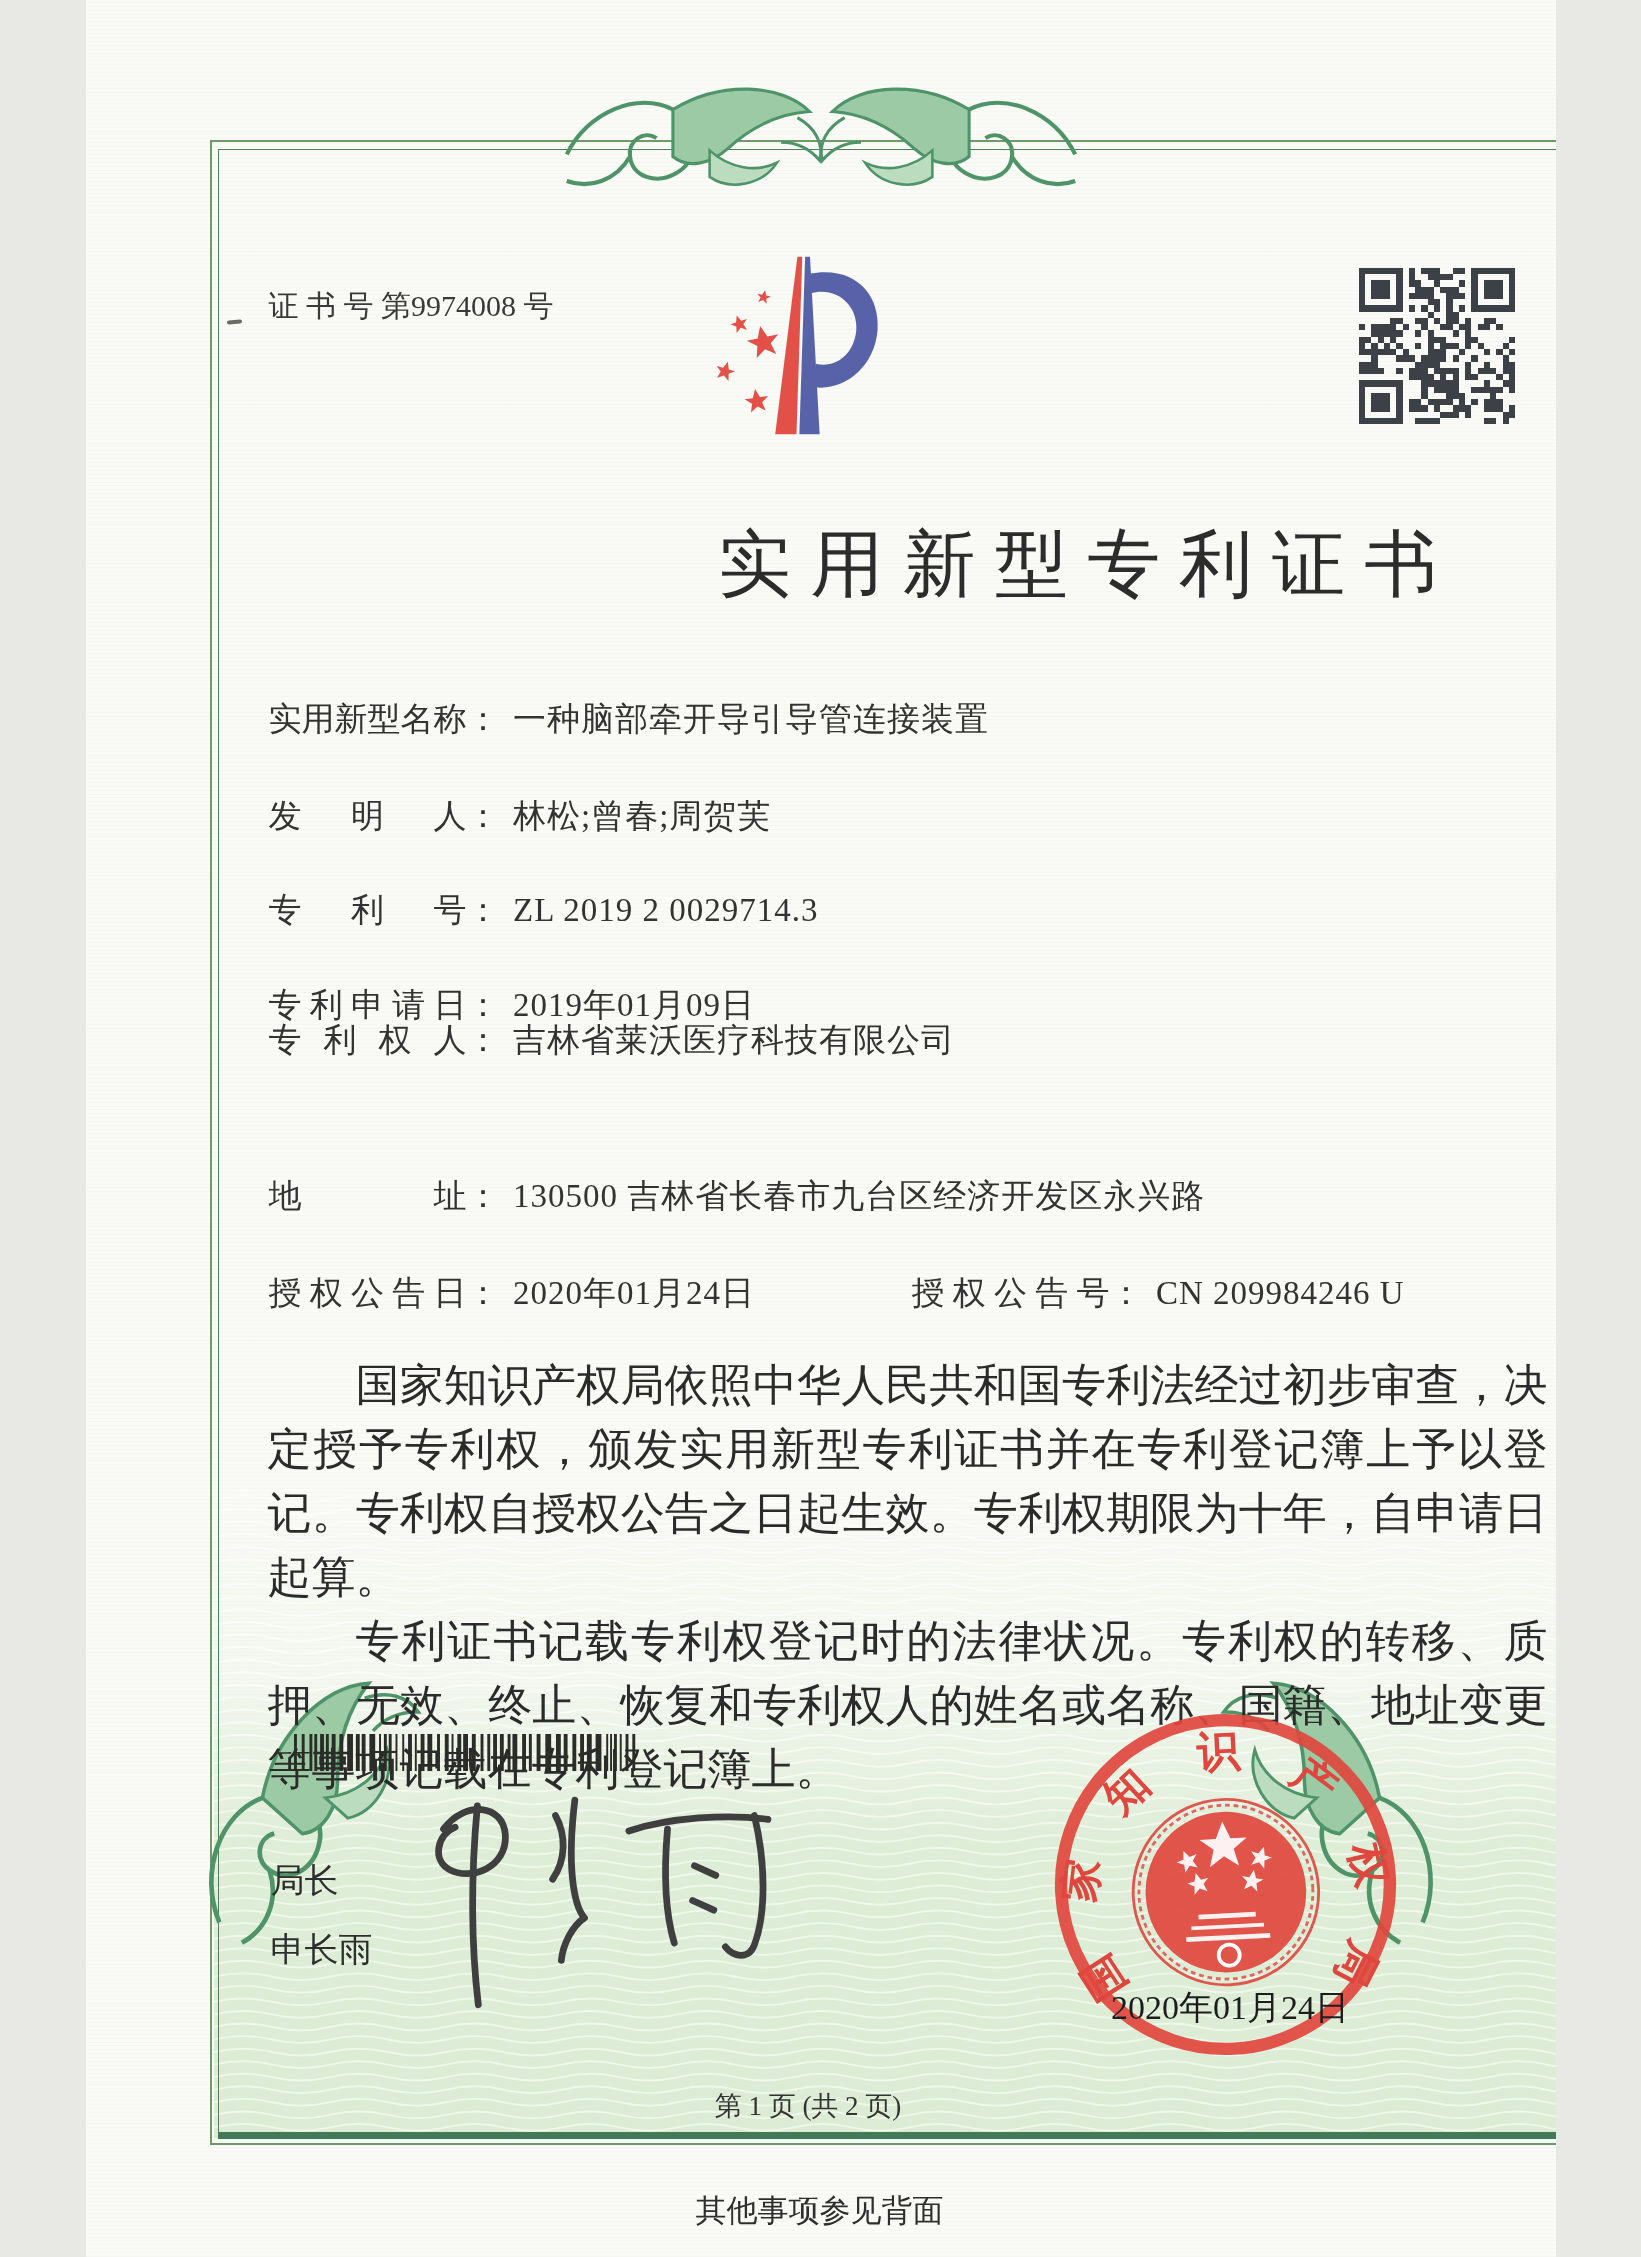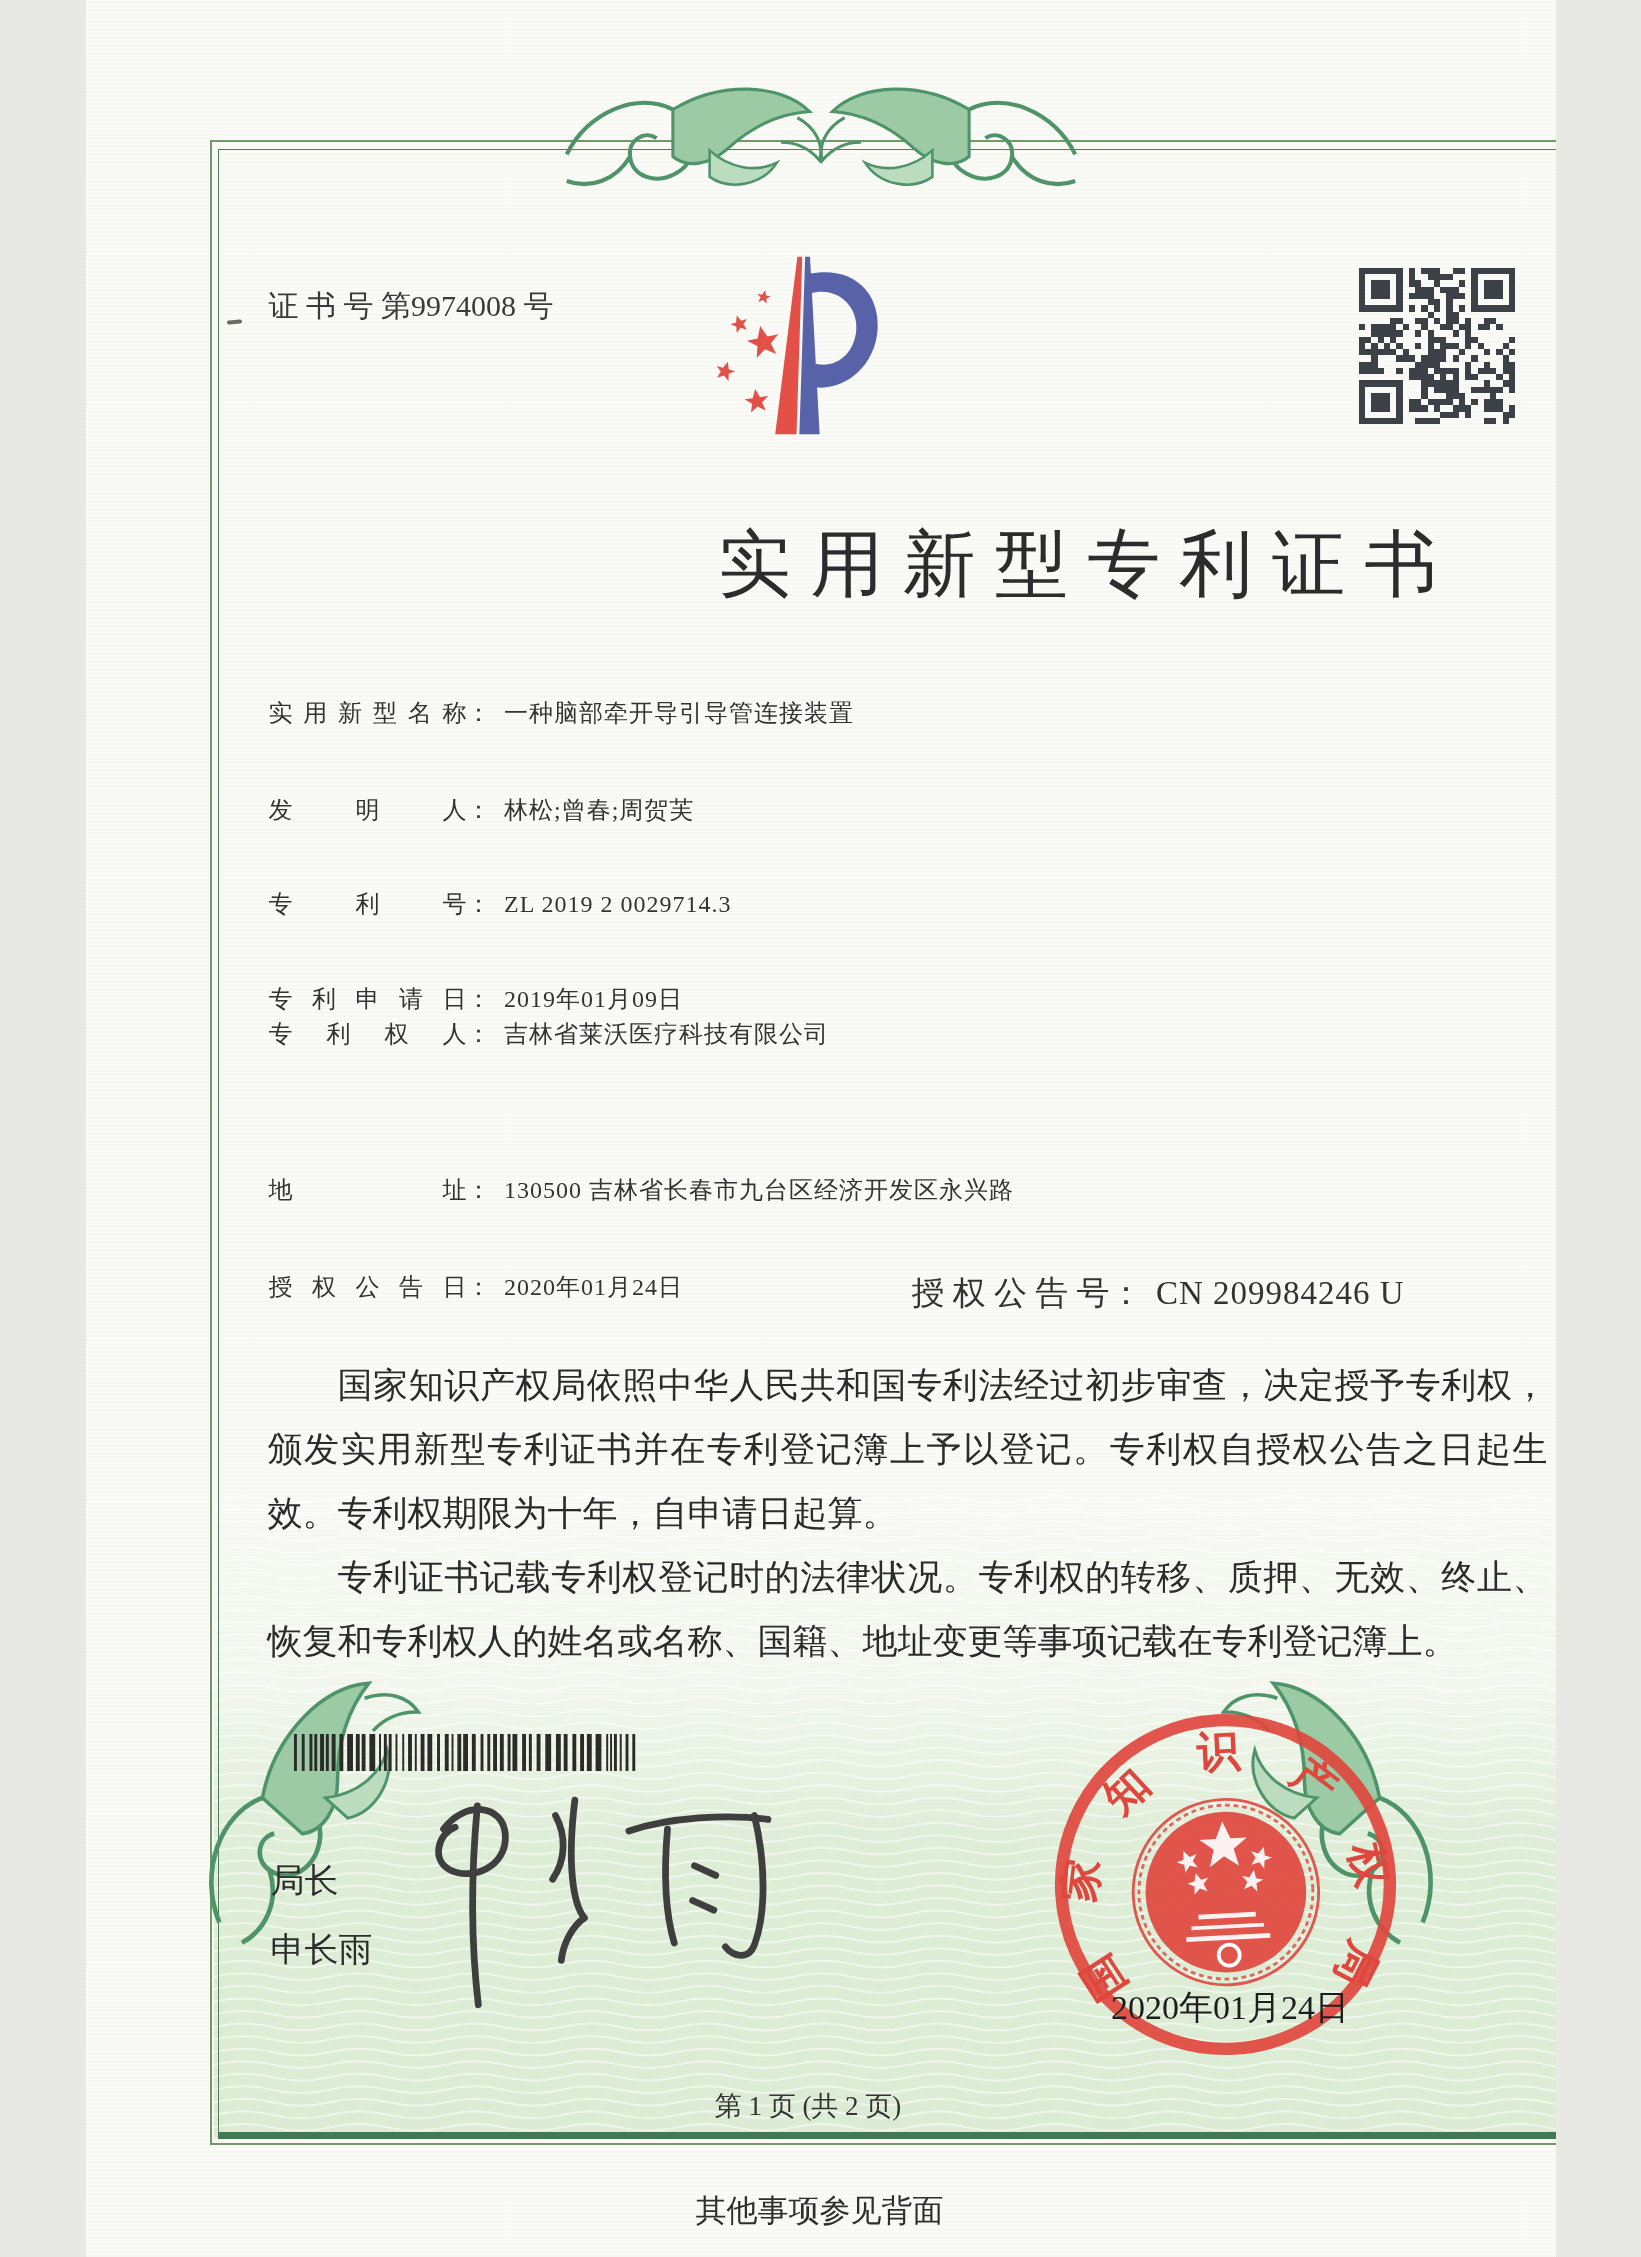--- a/index.html
+++ b/index.html
@@ -27,27 +27,27 @@
     background:linear-gradient(180deg,rgba(224,239,218,0) 0%,rgba(224,239,218,.25) 30%,rgba(217,235,209,.85) 55%,#dcebd4 100%);
   }
   .green-zone svg{position:absolute;inset:0;}
   
   .cert-no{position:absolute;left:183px;top:286px;font-size:30px;color:#3a3a3a;}
   .stray-mark{position:absolute;left:141px;top:320px;width:14.5px;height:3.9px;background:#6b6b66;transform:rotate(-6deg);border-radius:1.9px;}
   .title{
     position:absolute;left:145px;top:516px;width:1226px;text-align:right;
     font-size:73px;font-weight:normal;letter-spacing:19.3px;color:#2c2c2c;
   }
-  .row{position:absolute;left:183px;font-size:24px;color:#333;white-space:nowrap;}
+  .row{position:absolute;left:183px;font-size:33px;color:#333;white-space:nowrap;}
   .lbl{display:inline-block;width:198px;text-align:justify;text-align-last:justify;vertical-align:bottom;}
   .colon{margin-right:13.5px;}
   .val{letter-spacing:1px;}
   .row2{position:absolute;left:826px;font-size:33px;color:#333;white-space:nowrap;}
   .paras{position:absolute;left:182px;top:1354px;width:1280px;}
-  .paras p{margin:0;font-size:35px;line-height:64px;text-indent:2em;text-align:justify;color:#2b2b2b;}
+  .paras p{margin:0;font-size:44px;line-height:64px;text-indent:2em;text-align:justify;color:#2b2b2b;}
   .barcode{position:absolute;left:208px;top:1734px;width:348px;height:37px;}
   .signer-title{position:absolute;left:185px;top:1858px;font-size:34px;color:#2e2e2e;}
   .signer-name{position:absolute;left:185px;top:1927px;font-size:34px;color:#2e2e2e;}
   .signature{position:absolute;left:290px;top:1775px;width:444px;height:251px;}
   .seal{position:absolute;left:956px;top:1701px;width:367px;height:367px;transform:rotate(-3deg);}
   .seal text{font-size:45px;font-weight:bold;fill:#df463e;text-anchor:middle;font-family:"Liberation Serif",serif;}
   .seal-date{position:absolute;left:966px;top:1985px;width:357px;text-align:center;font-size:34px;color:#1d1d1d;}
   .page-ind{position:absolute;left:0;top:2088px;width:1381px;text-align:center;font-size:27px;color:#333;margin-left:32px;}
   .footer-note{position:absolute;left:0;top:2190px;width:1468px;text-align:center;font-size:31px;color:#2e2e2e;}
   .logo{position:absolute;left:608px;top:249px;width:203px;height:222px;}

